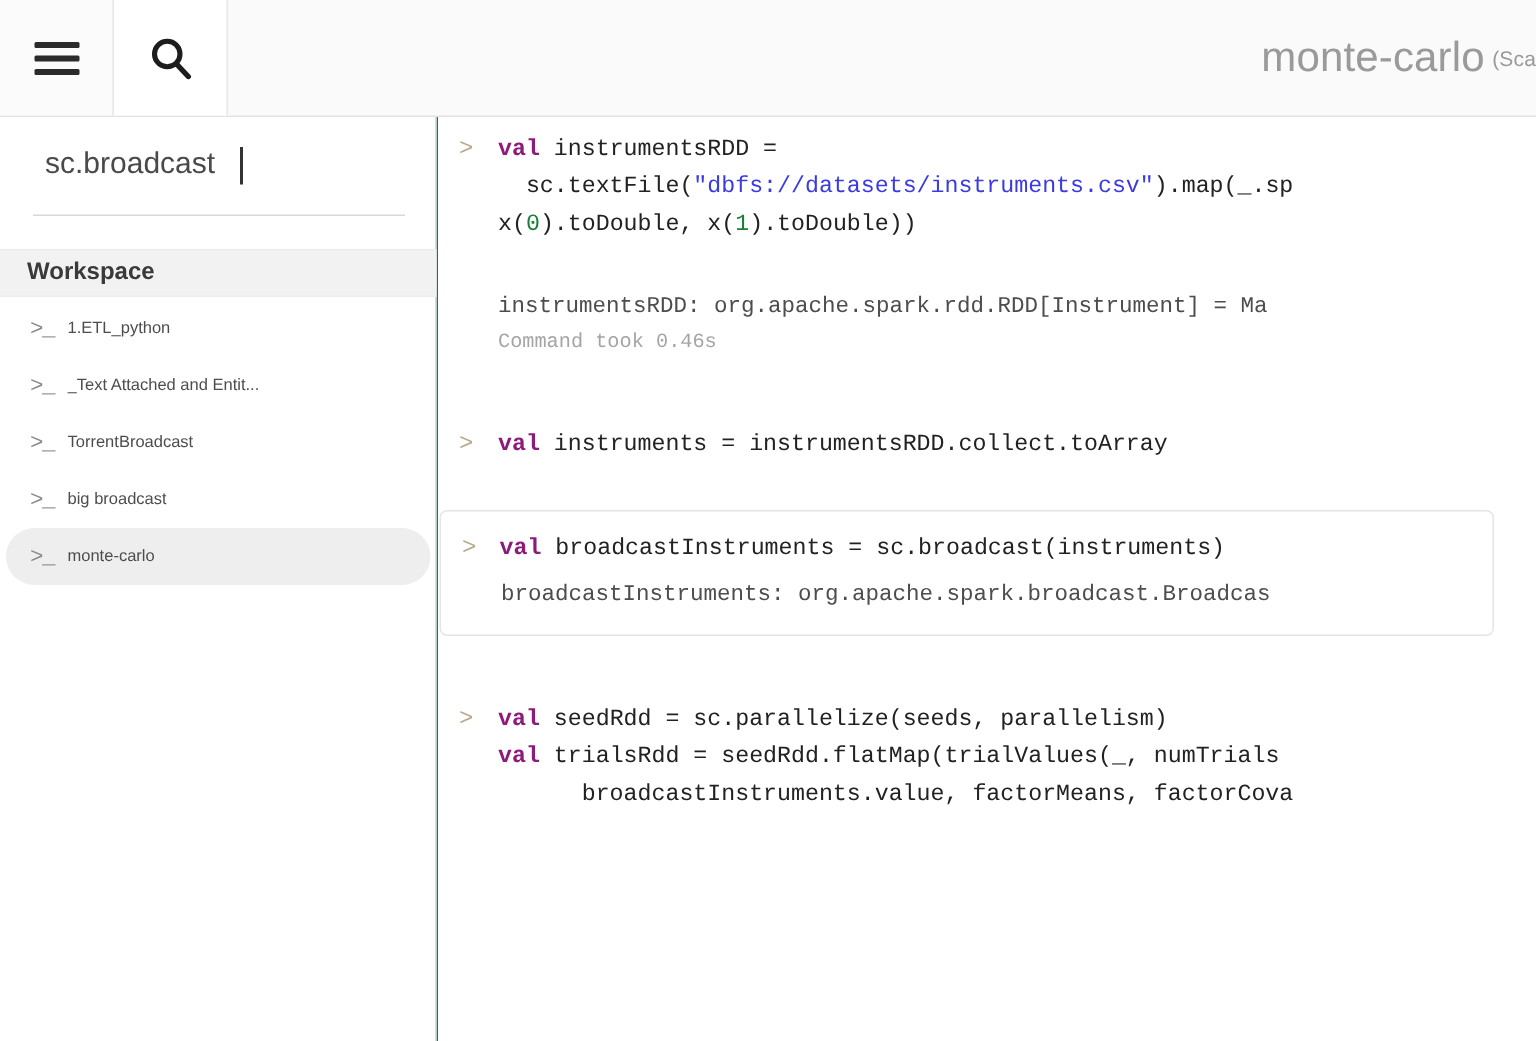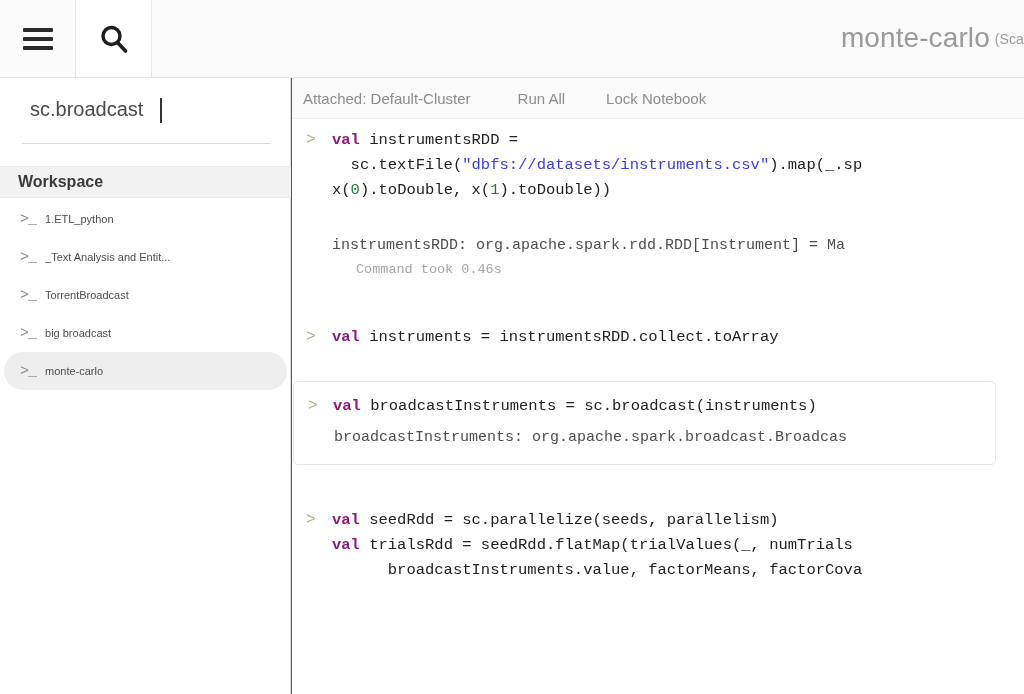--- a/index.html
+++ b/index.html
@@ -247,21 +247,21 @@
     color: #4d4d4d;
     white-space: pre;
     padding-left: 40px;
   }
   .took {
     font-family: "Liberation Mono", monospace;
     font-size: 13.5px;
     line-height: 24px;
     color: #a5a5a5;
     white-space: pre;
-    padding-left: 64px;
+    padding-left: 40px;
   }
 
   .kw  { color: #8d1b7b; font-weight: bold; }
   .str { color: #3b3bdf; }
   .num { color: #1a7f37; }
 
   .sp-gap-1 { height: 30px; }
 </style>
 </head>
 <body>
@@ -302,44 +302,39 @@
       <span>Workspace</span>
     </div>
 
     <div class="ws-list" id="ws-list">
         <div class="ws-item">
           <span class="prompt-icon">&gt;_</span>
           <span class="ws-label">1.ETL_python</span>
         </div>
         <div class="ws-item">
           <span class="prompt-icon">&gt;_</span>
-          <span class="ws-label">_Text Analysis and Entit...</span>
+          <span class="ws-label">_Text Attached and Entit...</span>
         </div>
         <div class="ws-item">
           <span class="prompt-icon">&gt;_</span>
           <span class="ws-label">TorrentBroadcast</span>
         </div>
         <div class="ws-item">
           <span class="prompt-icon">&gt;_</span>
           <span class="ws-label">big broadcast</span>
         </div>
         <div class="ws-item selected">
           <span class="prompt-icon">&gt;_</span>
           <span class="ws-label">monte-carlo</span>
         </div>
       </div>
   </div>
 
   <div class="notebook">
 
-    <div class="nb-toolbar">
-      <span class="tb-item attached">Attached: Default-Cluster</span>
-      <span class="tb-item runall">Run All</span>
-      <span class="tb-item lock">Lock Notebook</span>
-    </div>
 
     <div class="cells" id="cells-container">
         <div class="cell">
           <div class="code-block"><span class="run-caret">&gt;</span><div><span class="kw">val </span><span>instrumentsRDD =</span></div><div><span>  sc.textFile(</span><span class="str">"dbfs://datasets/instruments.csv"</span><span>).map(_.sp</span></div><div><span>x(</span><span class="num">0</span><span>).toDouble, x(</span><span class="num">1</span><span>).toDouble))</span></div></div>
           <div class="sp-gap-1"></div>
           <div class="out-block">instrumentsRDD: org.apache.spark.rdd.RDD[Instrument] = Ma</div>
           <div class="took">Command took 0.46s</div>
         </div>
         <div style="height: 43px;"></div>
         <div class="cell">

